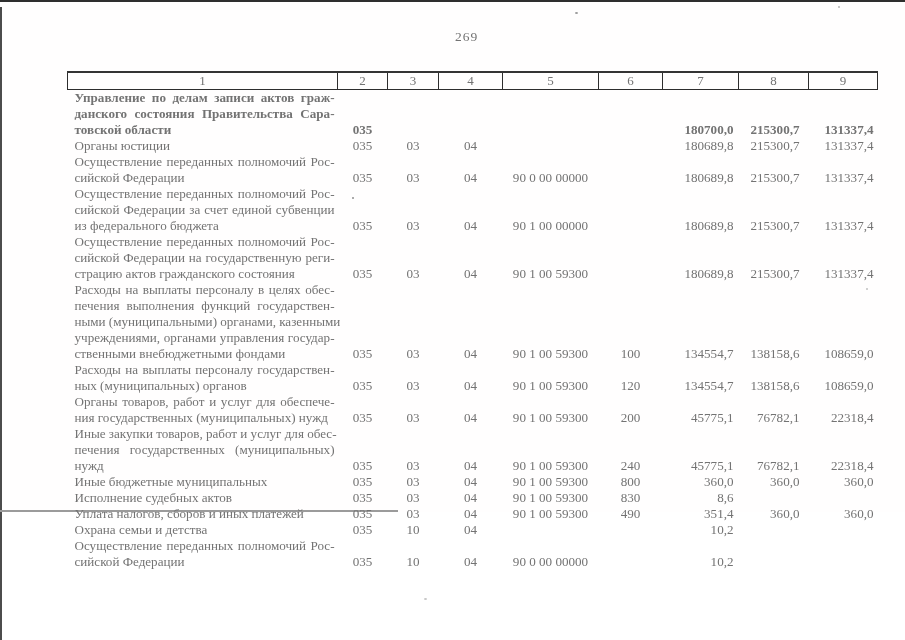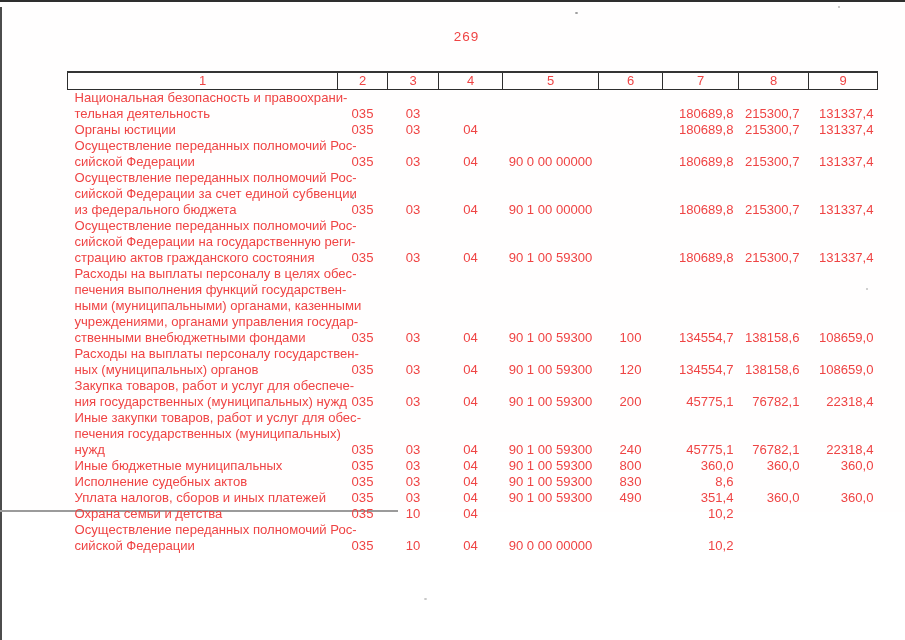--- a/index.html
+++ b/index.html
@@ -8,22 +8,22 @@
     width: 905px;
     height: 640px;
     background: #ffffff;
     overflow: hidden;
   }
   .page {
     position: relative;
     width: 905px;
     height: 512px;
     background: #fffefe;
-    font-family: Liberation Sans, sans-serif;
-    color: #ef4444;
+    font-family: Liberation Serif, serif;
+    color: #737373;
   }
   
   .edge-top    { position: absolute; top: 0; left: 0; width: 905px; height: 2px; background: #2e2e2e; }
   .edge-left   { position: absolute; top: 7px; left: 0; width: 2px; height: 633px; background: #4c4c4c; }
   .edge-bottom { position: absolute; bottom: 0; left: 0; width: 398px; height: 2px; background: #9b9b9b; }
   .speck { position: absolute; background: #9a9a9a; border-radius: 50%; }
   .speck.s1 { left: 575px; top: 12px; width: 3px; height: 2px; }
   .speck.s2 { left: 838px; top: 6px;  width: 2px; height: 2px; background:#b5b5b5; }
   .speck.s3 { left: 866px; top: 288px; width: 2px; height: 2px; background:#c0c0c0; }
   .speck.s4 { left: 424px; top: 598px; width: 3px; height: 2px; background:#c6c6c6; }
@@ -108,31 +108,32 @@
           <td>3</td>
           <td>4</td>
           <td>5</td>
           <td>6</td>
           <td>7</td>
           <td>8</td>
           <td>9</td>
         </tr>
     </thead>
     <tbody id="body-rows">
-        <tr>
-          <td class="c1">
-            <div class="nline just">Национальная безопасность и правоохрани-</div>
-            <div class="nline">тельная деятельность</div>
-          </td>
-          <td class="c2">035</td>
-          <td class="c3">03</td>
+        <tr class="bold-row">
+          <td class="c1">
+            <div class="nline just">Управление по делам записи актов граж-</div>
+            <div class="nline just">данского состояния Правительства Сара-</div>
+            <div class="nline">товской области</div>
+          </td>
+          <td class="c2">035</td>
+          <td class="c3"></td>
           <td class="c4"></td>
           <td class="c5"></td>
           <td class="c6"></td>
-          <td class="c7">180689,8</td>
+          <td class="c7">180700,0</td>
           <td class="c8">215300,7</td>
           <td class="c9">131337,4</td>
         </tr>
         <tr>
           <td class="c1">
             <div class="nline">Органы юстиции</div>
           </td>
           <td class="c2">035</td>
           <td class="c3">03</td>
           <td class="c4">04</td>
@@ -212,21 +213,21 @@
           <td class="c3">03</td>
           <td class="c4">04</td>
           <td class="c5">90 1 00 59300</td>
           <td class="c6">120</td>
           <td class="c7">134554,7</td>
           <td class="c8">138158,6</td>
           <td class="c9">108659,0</td>
         </tr>
         <tr>
           <td class="c1">
-            <div class="nline just">Закупка товаров, работ и услуг для обеспече-</div>
+            <div class="nline just">Органы товаров, работ и услуг для обеспече-</div>
             <div class="nline">ния государственных (муниципальных) нужд</div>
           </td>
           <td class="c2">035</td>
           <td class="c3">03</td>
           <td class="c4">04</td>
           <td class="c5">90 1 00 59300</td>
           <td class="c6">200</td>
           <td class="c7">45775,1</td>
           <td class="c8">76782,1</td>
           <td class="c9">22318,4</td>

